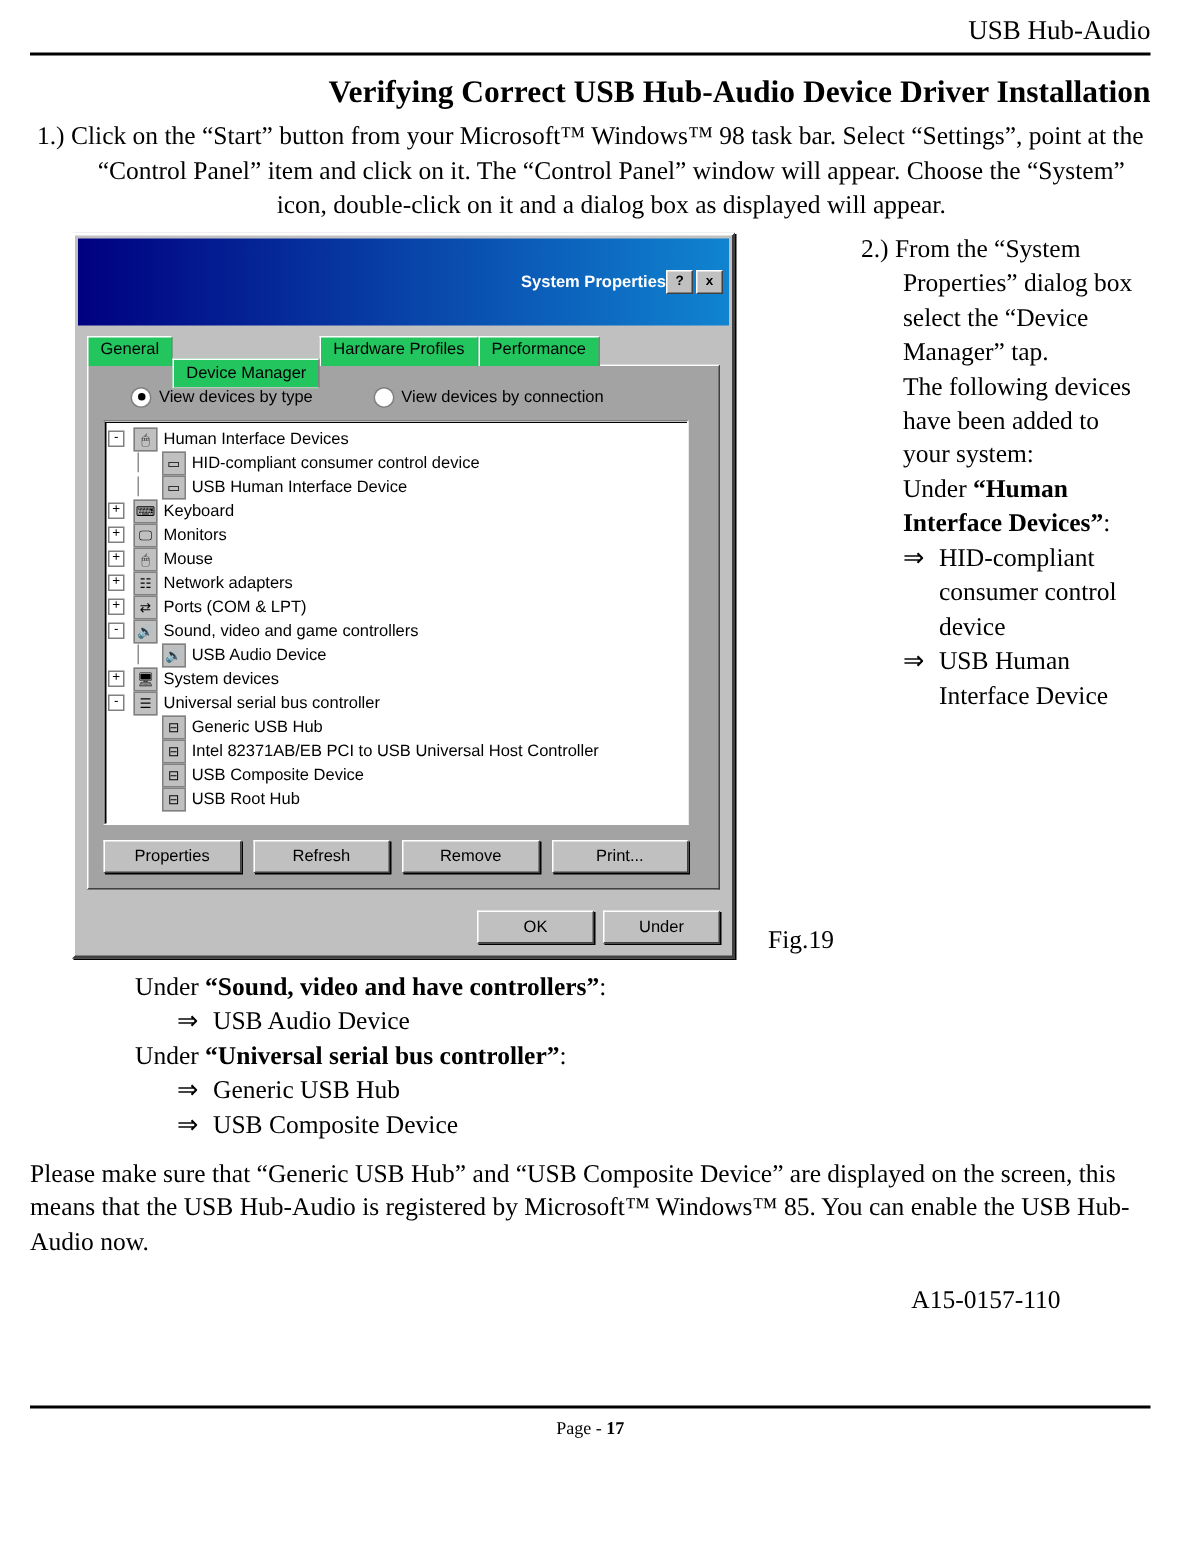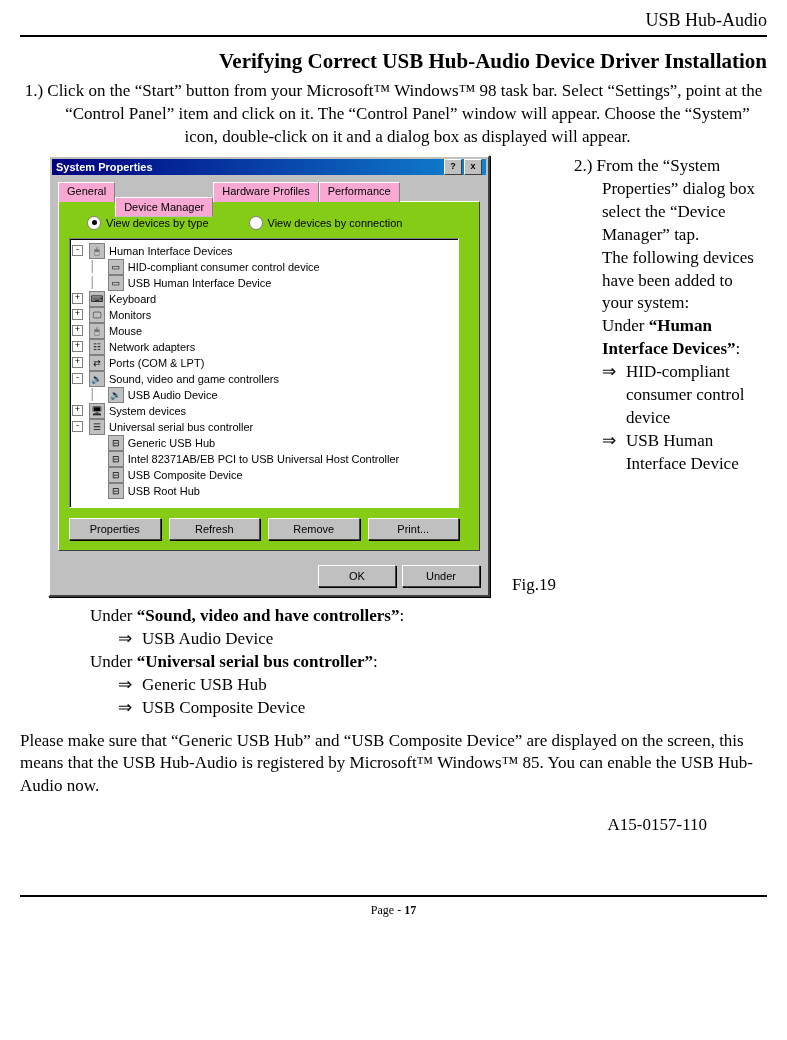--- a/index.html
+++ b/index.html
@@ -52,24 +52,24 @@
     font-family: "MS Sans Serif", Tahoma, Arial, sans-serif;
     font-size: 11px;
     padding: 2px;
     box-sizing: border-box;
     margin-left: 28px;
   }
   .titlebar {
     background: linear-gradient(90deg,#000080 0%,#1084d0 100%);
     color: #fff;
     font-weight: bold;
-    padding: 0 4px;
+    padding: 21px 4px;
     display: flex;
     align-items: center;
-    justify-content: space-between;
+    justify-content: flex-end;
   }
   .titlebar-text { font-size: 11px; }
   .titlebar-btns { display: flex; gap: 2px; }
   .tbtn {
     width: 16px; height: 14px;
     background: #c0c0c0;
     border: 1px solid #fff;
     border-right-color: #404040;
     border-bottom-color: #404040;
     font-size: 9px;
@@ -77,21 +77,21 @@
     text-align: center;
     color: #000;
     font-weight: bold;
   }
   .tabs {
     display: flex;
     padding: 6px 6px 0 6px;
     gap: 0;
   }
   .tab {
-    background: #f9a8d4;
+    background: #22c55e;
     border: 1px solid #fff;
     border-right-color: #808080;
     border-bottom: none;
     padding: 2px 8px;
     font-size: 11px;
     position: relative;
     top: 1px;
   }
   .tab.active {
     border-bottom: 1px solid #c0c0c0;
@@ -100,21 +100,21 @@
     padding-top:3px; padding-bottom:3px;
   }
   .tab-panel {
     margin: 0 6px 6px 6px;
     border: 1px solid #fff;
     border-top-color:#fff;
     border-left-color:#fff;
     border-right-color:#404040;
     border-bottom-color:#404040;
     padding: 10px 20px 10px 10px;
-    background:#84cc16;
+    background:#a3a3a3;
   }
   .radio-row {
     display:flex;
     gap: 40px;
     padding: 4px 8px 8px 18px;
     font-size:11px;
   }
   .radio-item { display:flex; align-items:center; gap:5px; }
   .radio-dot {
     width:12px;height:12px;border-radius:50%;

